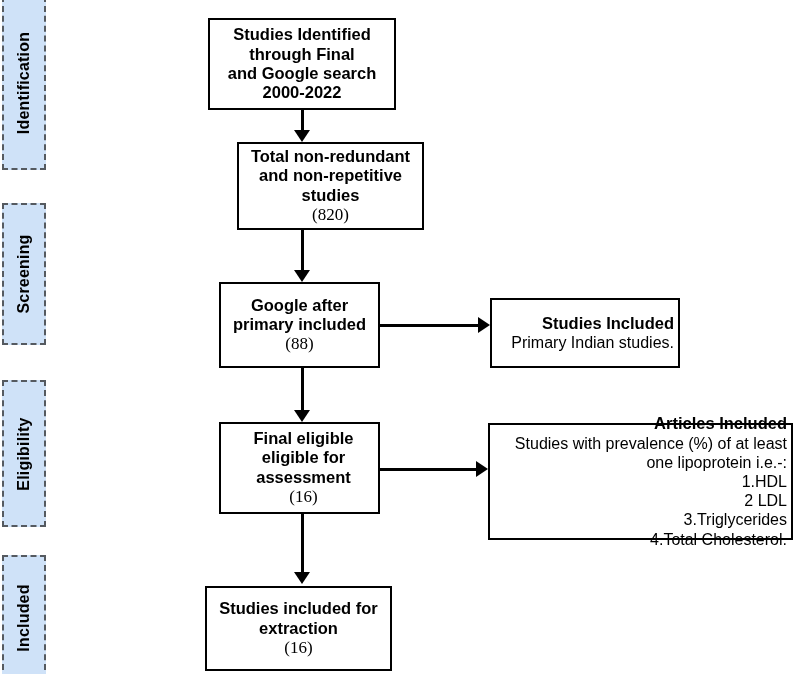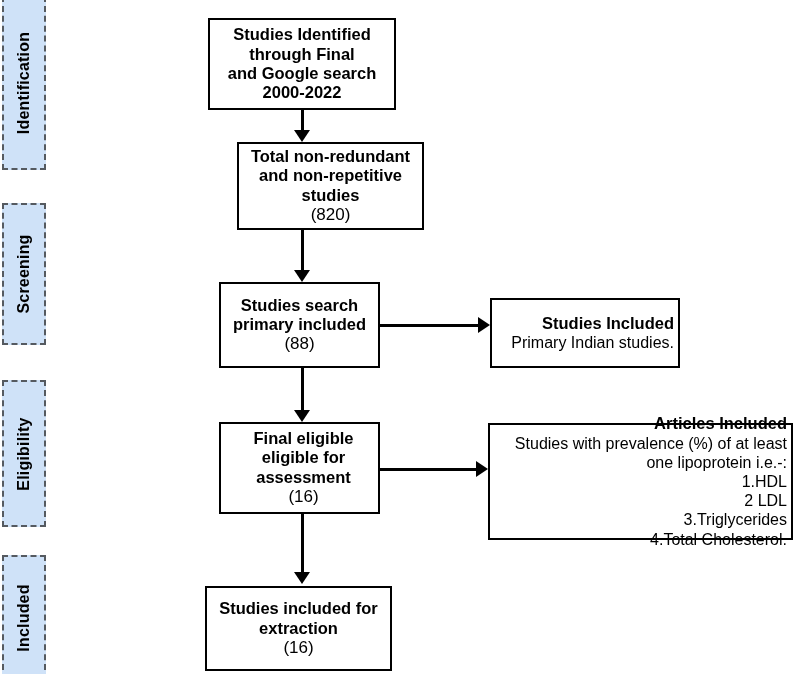--- a/index.html
+++ b/index.html
@@ -58,21 +58,21 @@
     padding: 5px 4px 5px 7px;
   }
   .ln {
     font-size: 16.5px;
     font-weight: bold;
     line-height: 1.17;
     color: #000;
     white-space: nowrap;
   }
   .ln.count {
-    font-family: Liberation Sans, sans-serif;
+    font-family: Liberation Serif, serif;
     font-weight: normal;
     font-size: 17px;
   }
   .ln.reg {
     font-weight: normal;
     font-size: 16px;
     line-height: 1.2;
   }
 
   
@@ -138,21 +138,21 @@
     <div class="ln">Total non-redundant</div>
     <div class="ln">and non-repetitive</div>
     <div class="ln">studies</div>
     <div class="ln count">(820)</div>
   </div>
 
   <div class="vline" style="left:301px; top:230px; height:44px;"></div>
   <div class="arrow-down" style="left:294px; top:270px;"></div>
 
   <div class="node center" style="left:219px; top:282px; width:161px; height:86px;">
-    <div class="ln">Studies search</div>
+    <div class="ln">Google after</div>
     <div class="ln">primary included</div>
     <div class="ln count">(88)</div>
   </div>
 
   <div class="hline" style="left:380px; top:324px; width:100px;"></div>
   <div class="arrow-right" style="left:478px; top:317px;"></div>
 
   <div class="node left" style="left:490px; top:298px; width:190px; height:70px;">
     <div class="ln">Studies Included</div>
     <div class="ln reg">Primary Indian studies.</div>

